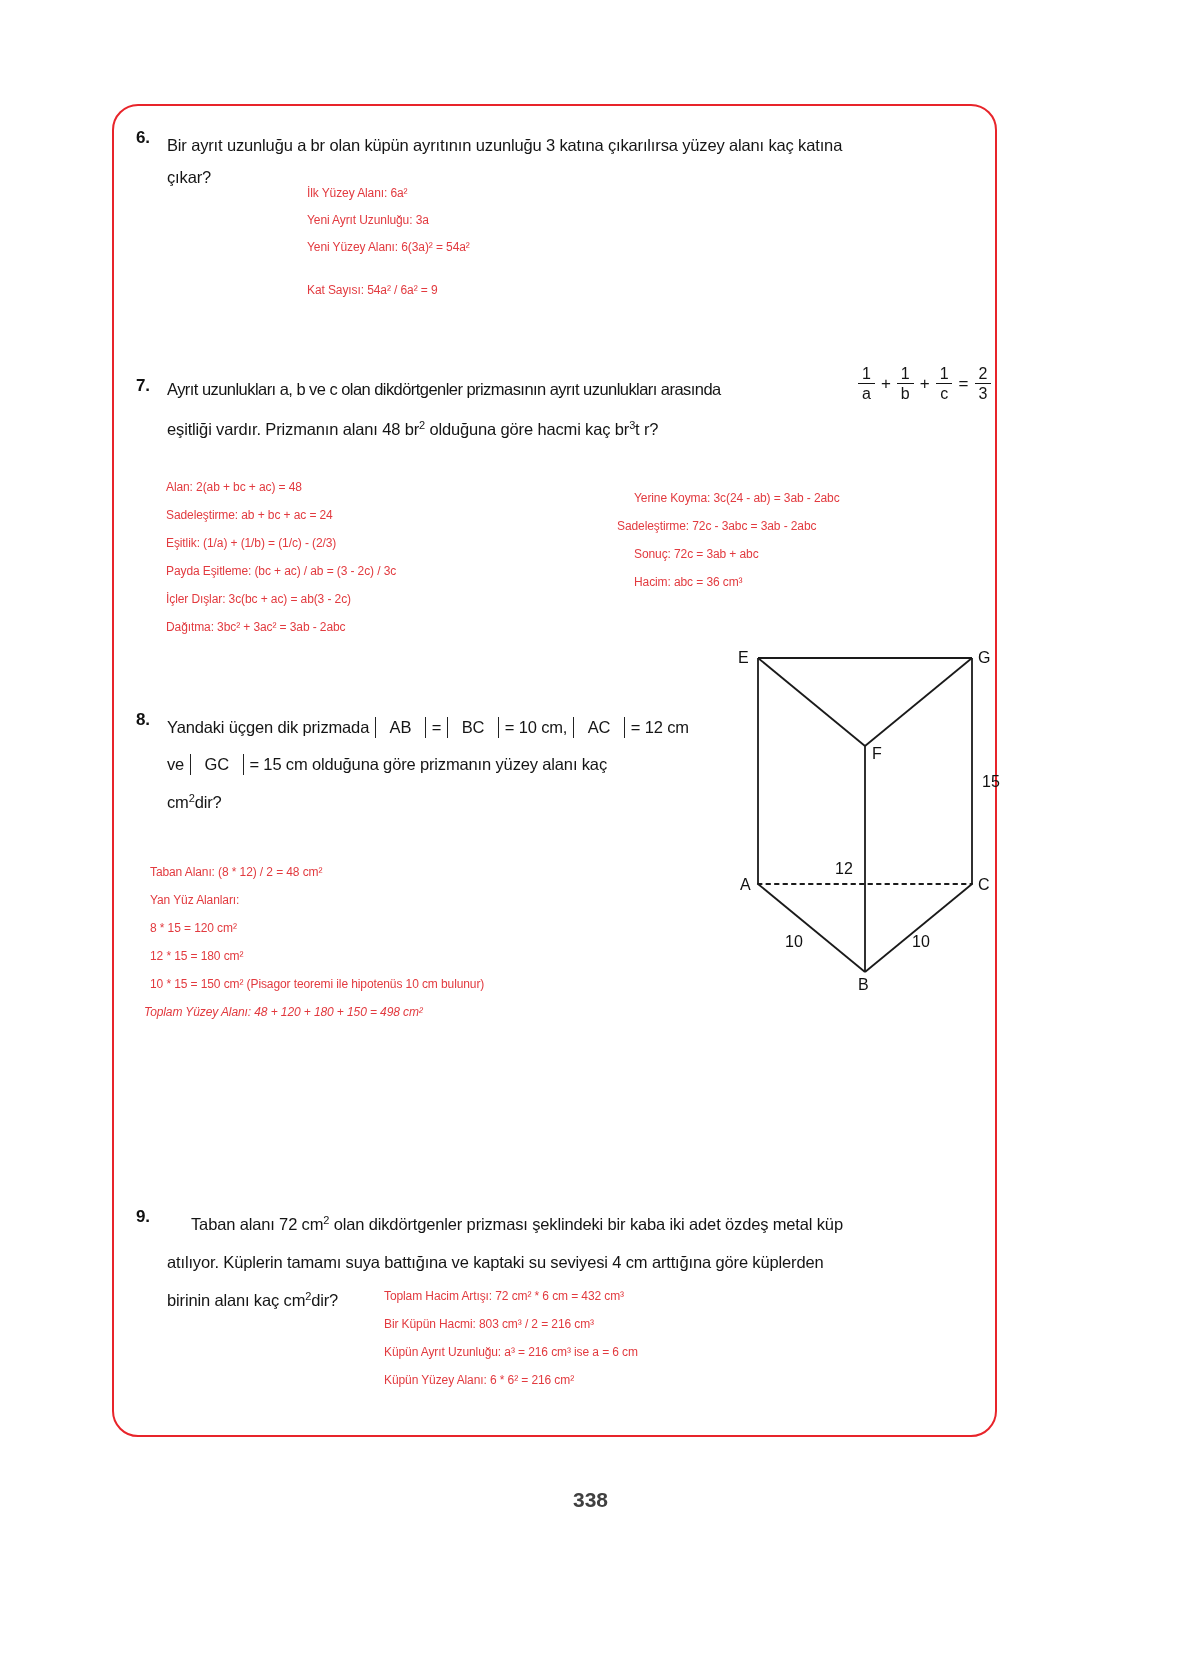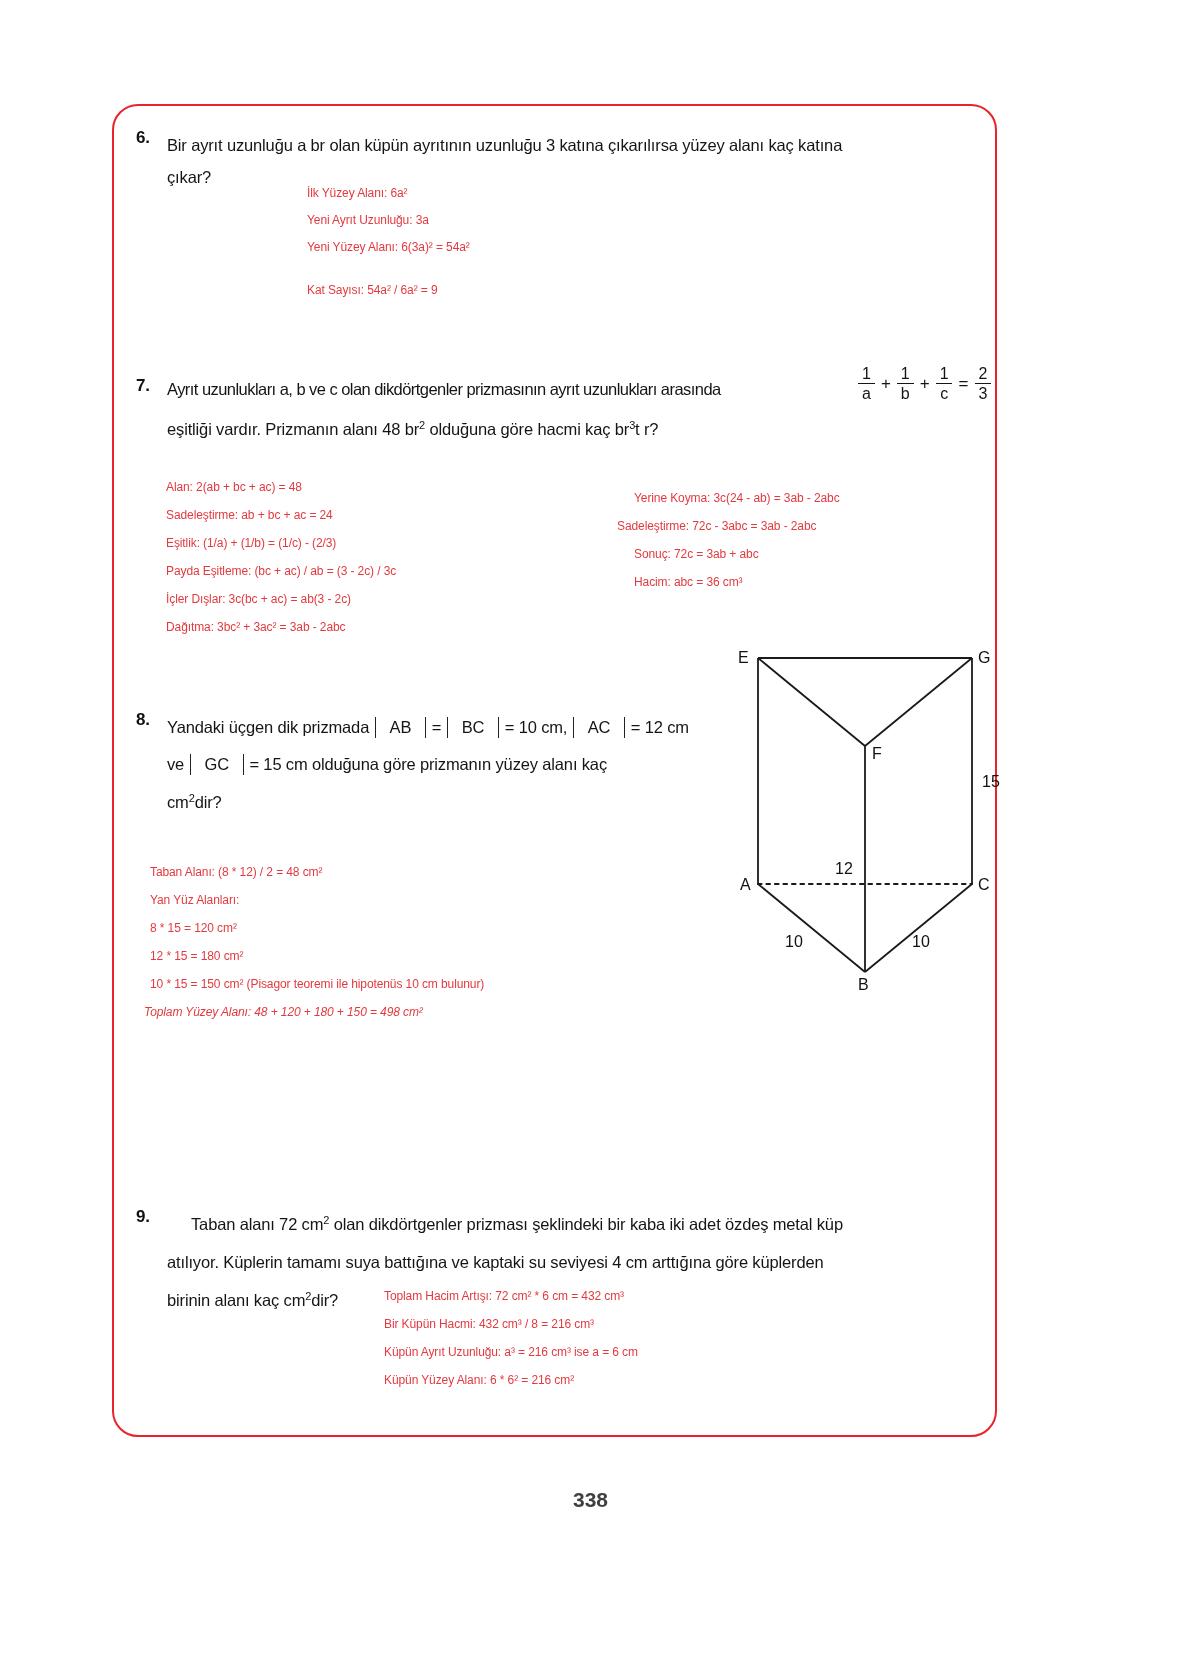--- a/index.html
+++ b/index.html
@@ -218,17 +218,17 @@
 
 <div class="qtext" style="left:167px; top:1205px;margin-left:24px;">
   <span>Taban alanı 72 cm</span><span class="sup">2</span><span> olan dikdörtgenler prizması şeklindeki bir kaba iki adet özdeş metal küp</span>
 </div>
 <div class="qtext" style="left:167px; top:1243px;">atılıyor. Küplerin tamamı suya battığına ve kaptaki su seviyesi 4 cm arttığına göre küplerden</div>
 <div class="qtext" style="left:167px; top:1281px;">
   <span>birinin alanı kaç cm</span><span class="sup">2</span><span>dir?</span>
 </div>
 
 <div class="sol" style="left:384px; top:1283px;">Toplam Hacim Artışı: 72 cm² * 6 cm = 432 cm³</div>
-<div class="sol" style="left:384px; top:1311px;">Bir Küpün Hacmi: 432 cm³ / 8 = 216 cm³</div>
+<div class="sol" style="left:384px; top:1311px;">Bir Küpün Hacmi: 803 cm³ / 2 = 216 cm³</div>
 <div class="sol" style="left:384px; top:1339px;">Küpün Ayrıt Uzunluğu: a³ = 216 cm³ ise a = 6 cm</div>
 <div class="sol" style="left:384px; top:1367px;">Küpün Yüzey Alanı: 6 * 6² = 216 cm²</div>
 
 <div id="page-number">338</div>
 
 </body></html>

